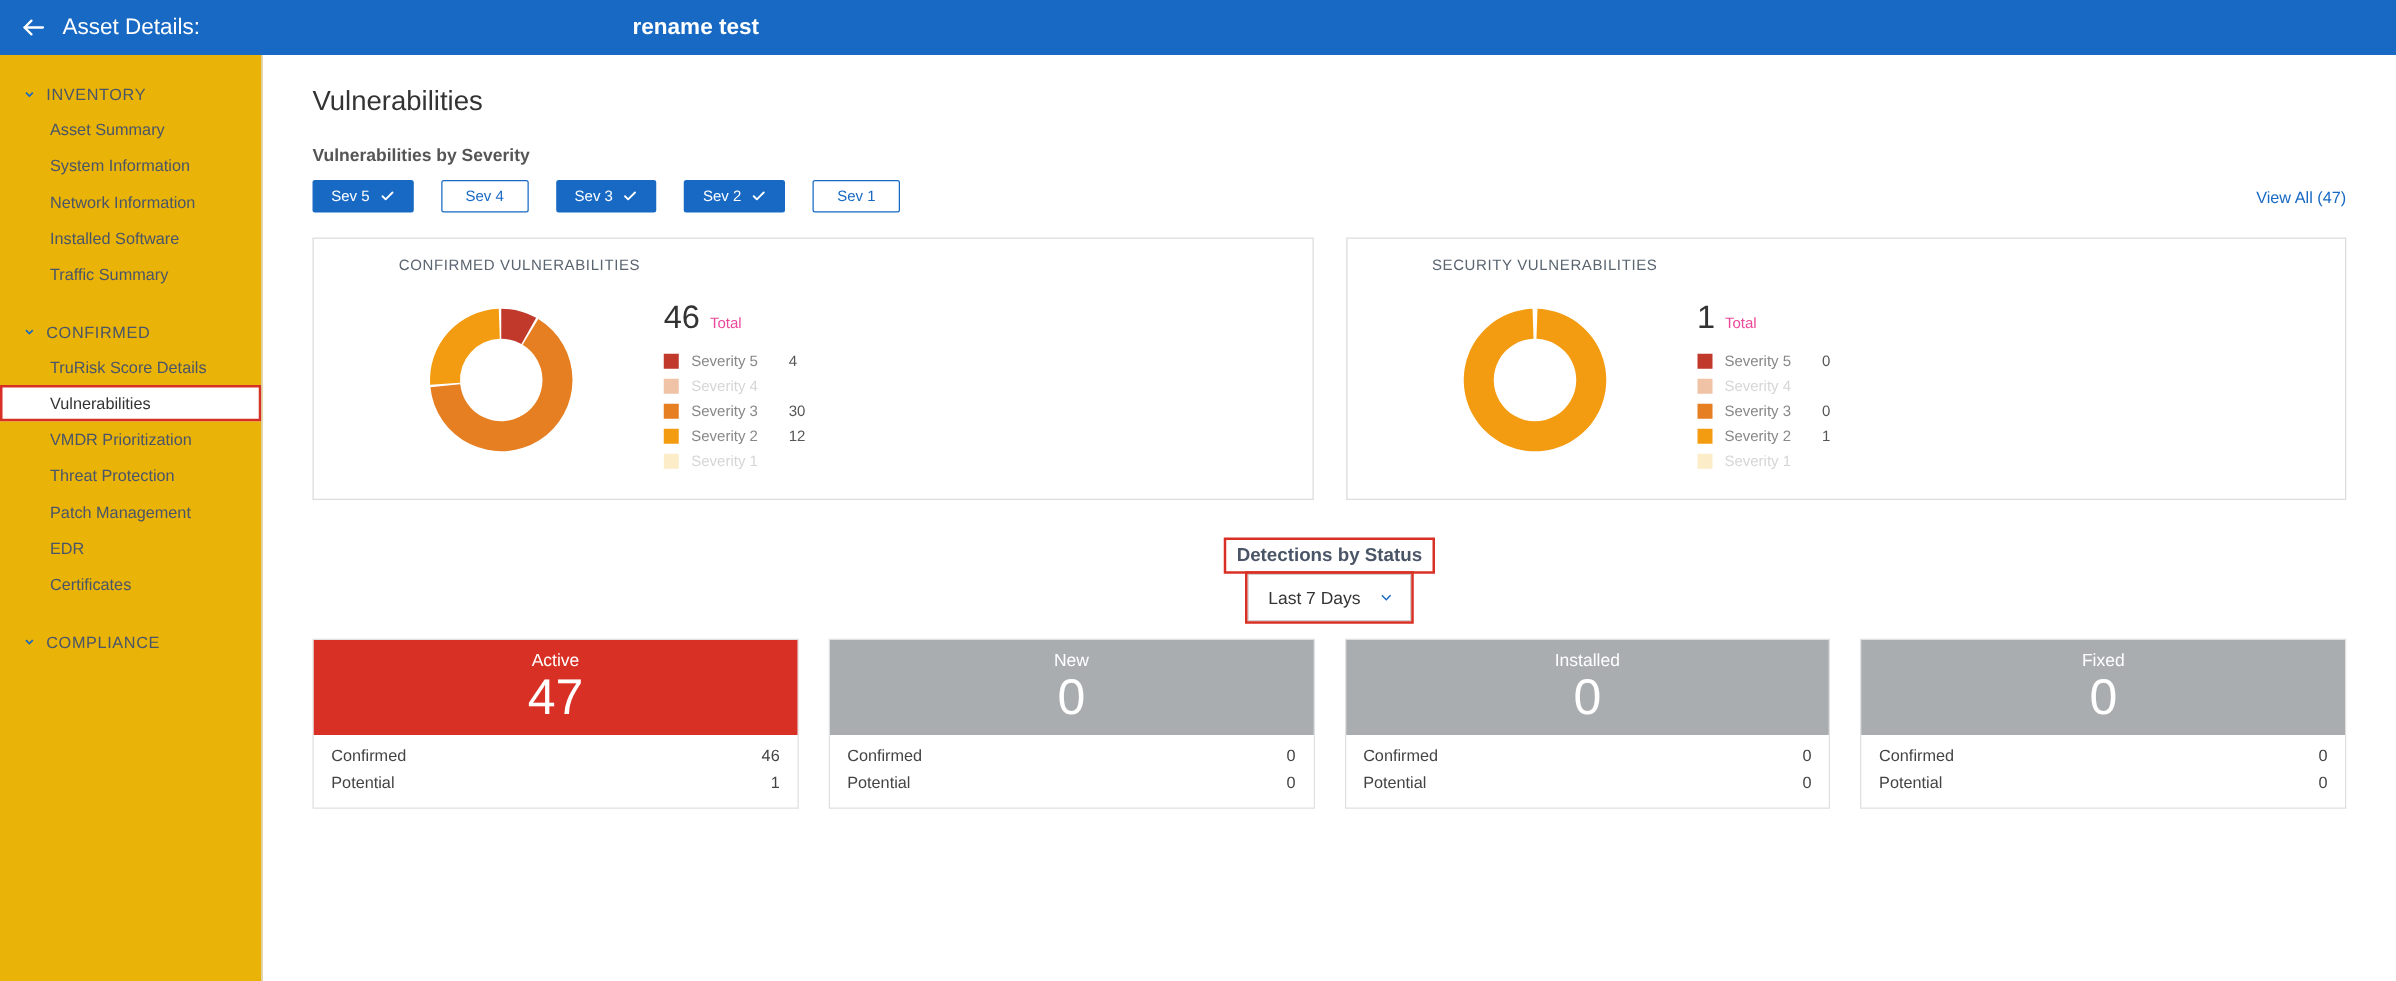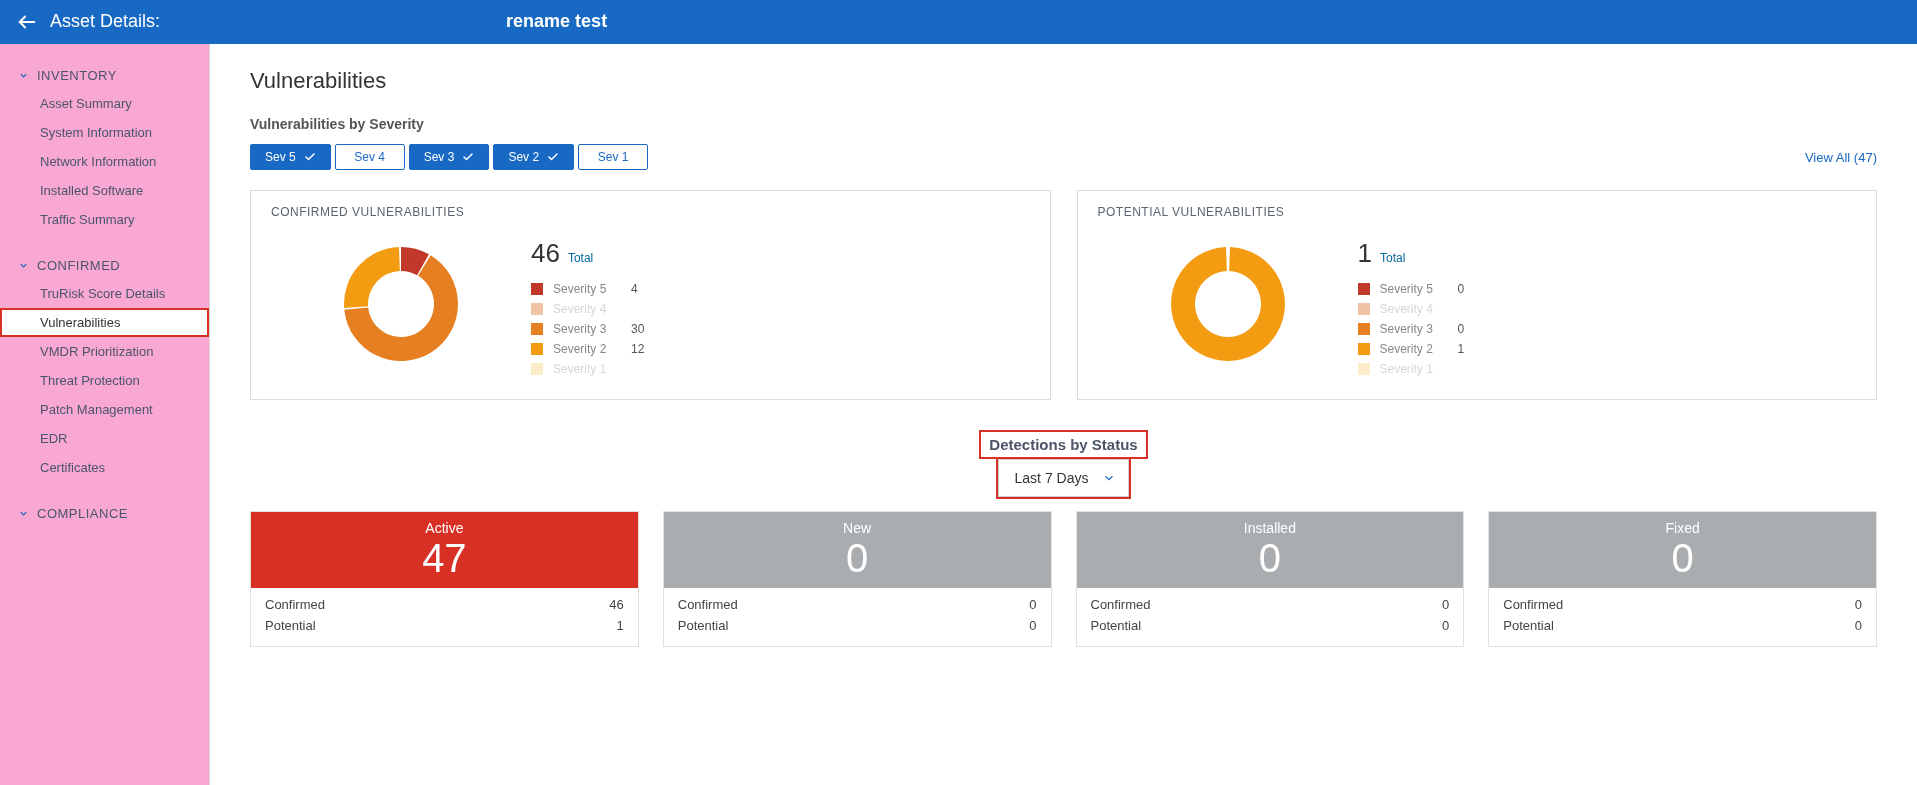--- a/index.html
+++ b/index.html
@@ -8,57 +8,57 @@
   
   .topbar { background: #1769c3; color: #fff; height: 44px; display: flex; align-items: center; padding: 0 14px; }
   .back-arrow { width: 26px; height: 26px; display: flex; align-items: center; justify-content: center; cursor: pointer; margin-right: 10px; }
   .back-arrow svg { stroke: #fff; }
   .topbar-title { font-size: 18px; font-weight: 400; }
   .topbar-suffix { font-weight: 700; margin-left: 6px; }
   .redacted { display:inline-block; width: 330px; height: 22px; background: #1769c3; filter: blur(0.5px); vertical-align: middle; }
 
   
   .shell { display: flex; height: calc(100vh - 44px); min-height: 600px; }
-  .sidebar { width: 210px; background: #f9a8d4; border-right: 1px solid #d7d7d7; overflow-y: auto; padding-top: 18px; }
+  .sidebar { width: 210px; background: #eab308; border-right: 1px solid #d7d7d7; overflow-y: auto; padding-top: 18px; }
   .sidebar::-webkit-scrollbar { width: 7px; }
   .sidebar::-webkit-scrollbar-thumb { background: #b9b9b9; }
   .main { flex: 1; overflow-y: auto; padding: 24px 40px 40px 40px; }
 
   
   .side-group { margin-bottom: 18px; }
   .side-header { display: flex; align-items: center; padding: 6px 18px; font-size: 13px; font-weight: 500; color: #4a5568; letter-spacing: 0.5px; cursor: pointer; }
   .side-header .chev { margin-right: 8px; color: #1769c3; }
   .side-item { padding: 7px 18px 7px 40px; font-size: 13px; color: #4a5568; cursor: pointer; }
   .side-item.active { background: #fff; color: #333; }
   .side-item.highlighted { border: 2px solid #d93025; padding: 5px 16px 5px 38px; }
 
   
   .page-title { font-size: 22px; font-weight: 400; color: #333; margin-bottom: 22px; }
   .section-subtitle { font-size: 14px; font-weight: 700; color: #555; margin-bottom: 12px; }
 
   
-  .sev-row { display: flex; align-items: center; gap: 4px; margin-bottom: 20px; text-align: center; }
+  .sev-row { display: flex; align-items: center; gap: 22px; margin-bottom: 20px; text-align: center; }
   .sev-row .spacer { flex: 1; }
   .sev-btn { border: 1px solid #1769c3; border-radius: 2px; padding: 5px 14px; font-size: 12px; cursor: pointer; display: flex; align-items: center; gap: 8px; min-width: 70px; justify-content: center; }
   .sev-btn.selected { background: #1769c3; color: #fff; }
   .sev-btn.unselected { background: #fff; color: #1769c3; }
   .check-icon { width: 12px; height: 12px; }
   .view-all { color: #1769c3; font-size: 13px; cursor: pointer; }
 
   
   .cards-row { display: flex; gap: 26px; margin-bottom: 30px; }
   .vuln-card { flex: 1; border: 1px solid #dcdcdc; background: #fff; padding: 14px 20px 20px 20px; }
-  .vuln-card-title { font-size: 12px; font-weight: 500; letter-spacing: 0.5px; color: #5a6570; margin-bottom: 10px; }
+  .vuln-card-title { font-size: 12px; font-weight: 500; letter-spacing: 0.5px; color: #5a6570; margin-bottom: 10px; margin-left: 48px; }
   .vuln-card-body { display: flex; align-items: center; }
   .donut-wrap { flex: 0 0 auto; width: 260px; display:flex; justify-content:center; }
   .donut { width: 150px; height: 150px; }
   .legend { flex: 1; font-size: 13px; }
   .legend-total { display: flex; align-items: baseline; gap: 8px; margin-bottom: 10px; }
   .legend-total .big { font-size: 26px; font-weight: 400; color: #333; }
-  .legend-total .lbl { font-size: 12px; color: #0369a1; margin-top: 22px; }
+  .legend-total .lbl { font-size: 12px; color: #ec4899; margin-top: 22px; }
   .legend-row { display: flex; align-items: center; gap: 10px; padding: 3px 0; }
   .swatch { width: 12px; height: 12px; flex-shrink: 0; }
   .legend-label { flex: 0 0 68px; color: #888; font-size: 12px; }
   .legend-val { color: #555; font-size: 12px; }
   .legend-row.faded .legend-label,
   .legend-row.faded .swatch { opacity: 0.35; }
 
   
   .det-header { display:flex; align-items:center; margin-bottom: 14px; flex-direction: column; }
   .det-title { font-size: 15px; font-weight: 700; color: #4a5568; }
@@ -223,21 +223,21 @@
                   <span class="swatch" style="background:#f7ca60"></span>
                   <span class="legend-label">Severity 1</span>
                   <span class="legend-val"></span>
                 </div>
               </div>
           </div>
         </div>
       </div>
 
       <div class="vuln-card">
-        <div class="vuln-card-title">POTENTIAL VULNERABILITIES</div>
+        <div class="vuln-card-title">SECURITY VULNERABILITIES</div>
         <div class="vuln-card-body">
           <div class="donut-wrap">
             <svg id="donut-potential" class="donut" viewBox="0 0 100 100">
                 <path d="M 51.32618087469504 12.023148573274362 A 38 38 0 1 1 48.67381912530494 12.023148573274362 L 49.23221107254496 28.013401805579896 A 22 22 0 1 0 50.76778892745502 28.013401805579893 Z" fill="#f39c12"></path>
               </svg>
           </div>
           <div class="legend">
             <div class="legend-total">
               <span class="big">1</span>
               <span class="lbl">Total</span>

